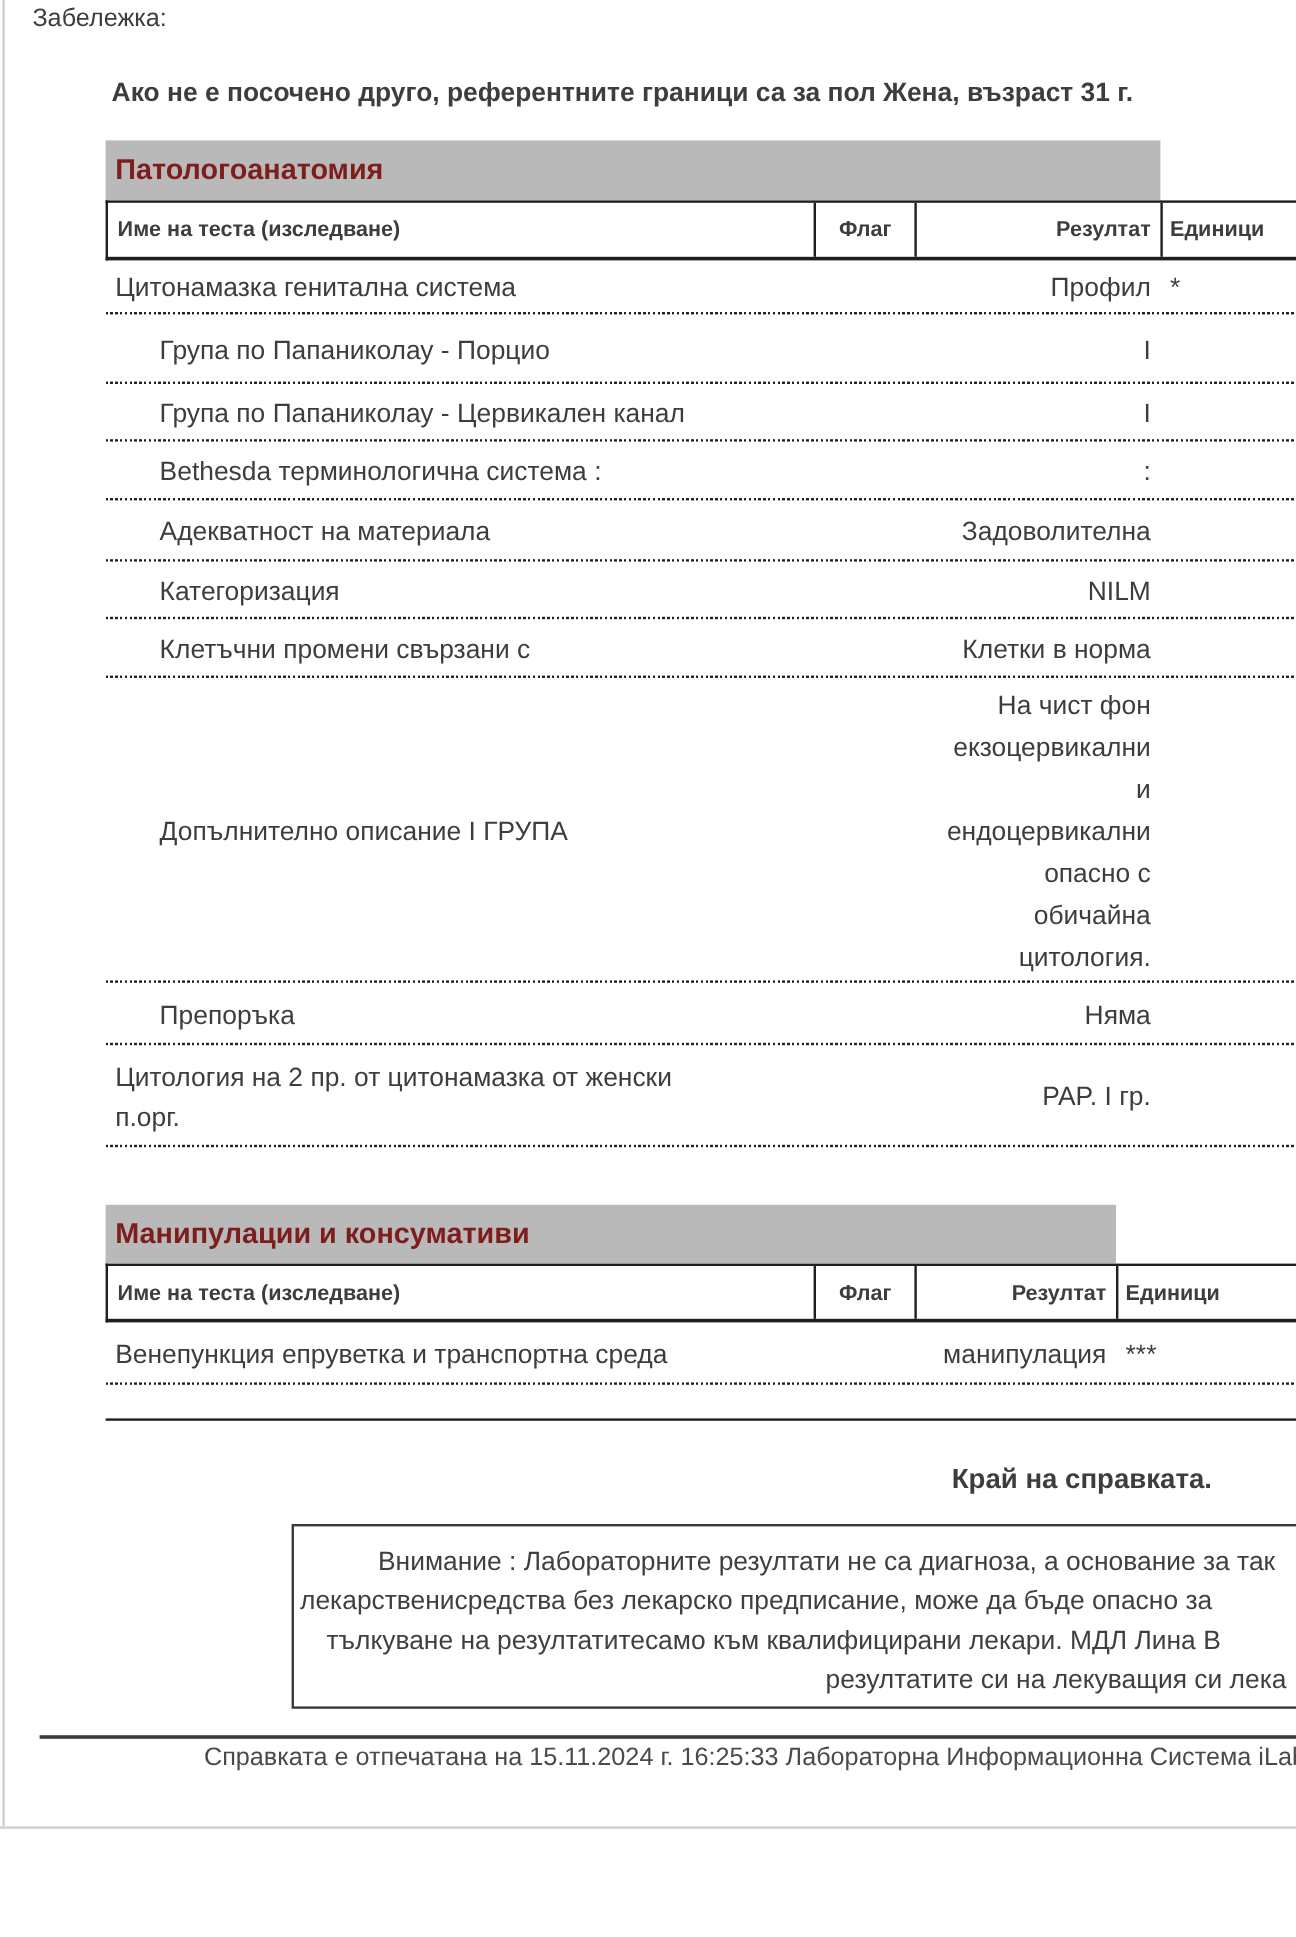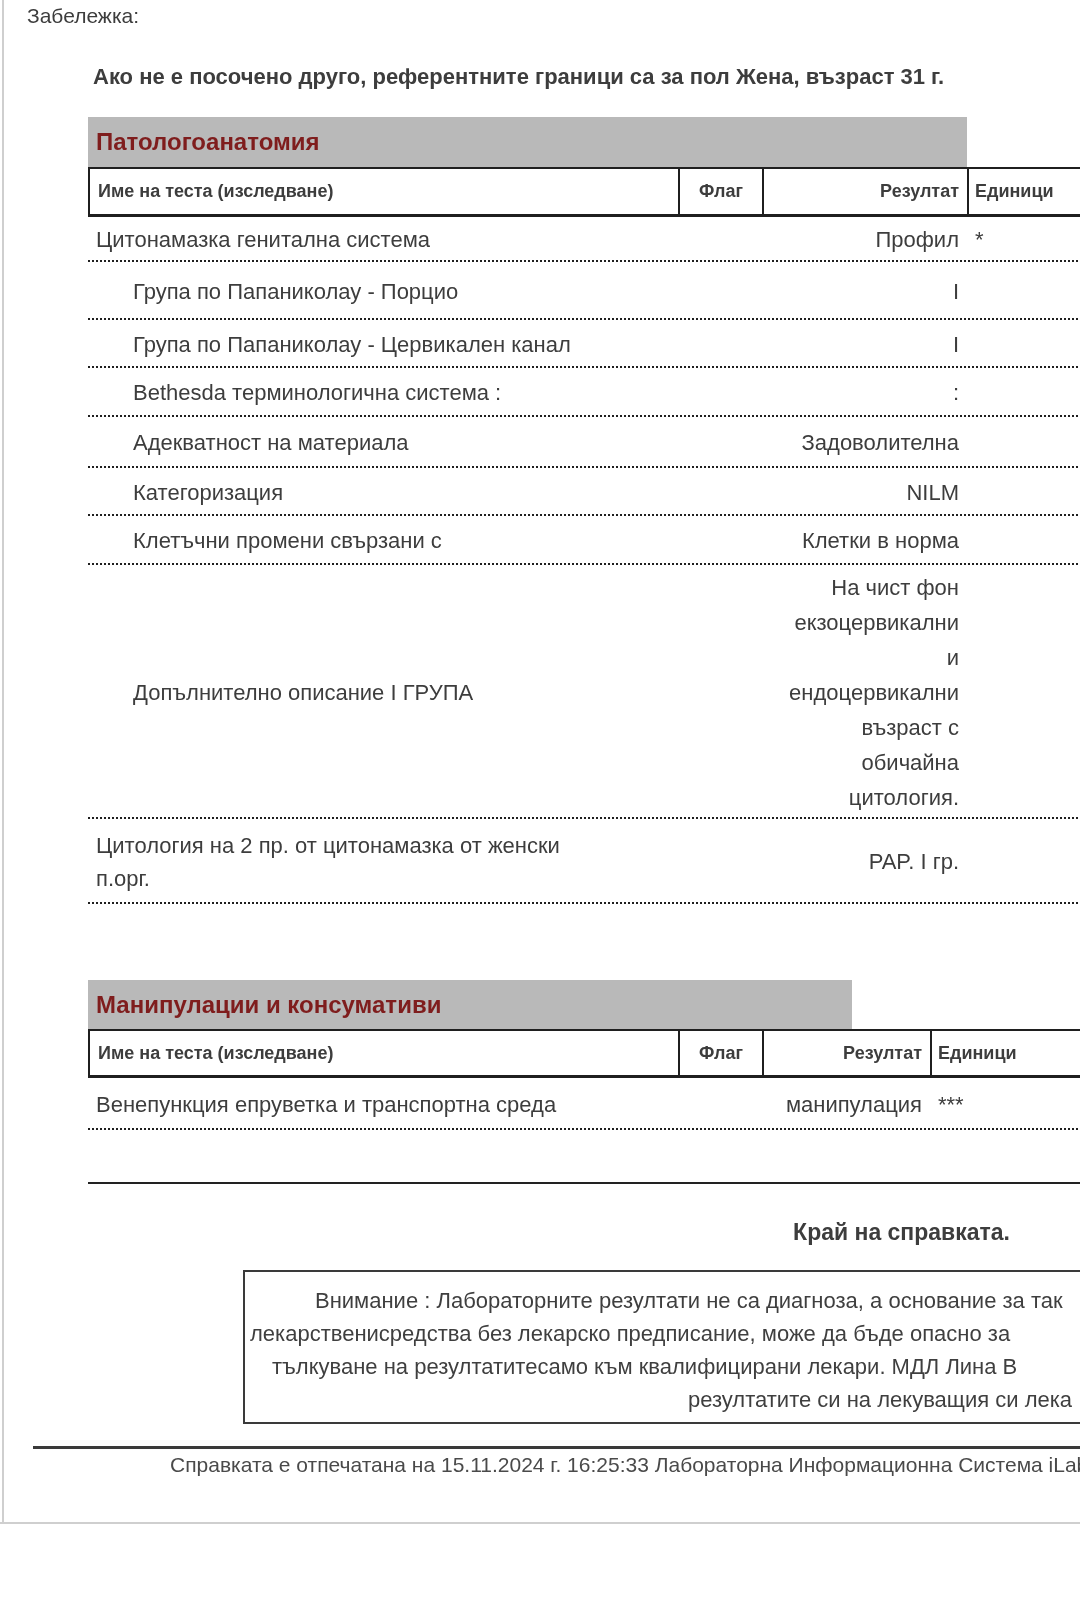--- a/index.html
+++ b/index.html
@@ -17,21 +17,21 @@
   .note-label{position:absolute;left:27px;top:4px;font-size:21px;}
   .subtitle{position:absolute;left:93px;top:64px;font-size:22px;font-weight:bold;white-space:nowrap;}
 
   .lab-table{position:absolute;left:88px;width:992px;}
   #table1{top:117px;}
   #table2{top:980px;}
 
   .band{background:#b9b9b9;display:flex;align-items:center;padding-left:8px;
         font-size:24px;font-weight:bold;color:#7f1d1d;box-sizing:border-box;}
   #table1 .band{width:879px;height:50px;}
-  #table2 .band{width:764px;height:49px;}
+  #table2 .band{width:842px;height:49px;margin-top:24px;}
 
   .thead{display:grid;align-items:stretch;
          border-top:2px solid #1f1f1f;border-bottom:3px solid #1f1f1f;border-left:2px solid #1f1f1f;
          box-sizing:border-box;background:#fff;}
   #table1 .thead{grid-template-columns:588px 84px 205px 1fr;height:50px;}
   #table2 .thead{grid-template-columns:588px 84px 168px 1fr;height:49px;}
   .th{display:flex;align-items:center;font-size:18px;font-weight:bold;box-sizing:border-box;}
   .th.c-name{padding-left:8px;}
   .th.c-flag{justify-content:center;border-left:2px solid #1f1f1f;}
   .th.c-result{justify-content:flex-end;padding-right:8px;border-left:2px solid #1f1f1f;}
@@ -128,27 +128,33 @@
   </div>
 
   <div class="trow" style="min-height:254px">
     <div class="cell name indent">Допълнително описание I ГРУПА</div>
     <div class="cell flag"></div>
     <div class="cell result">
       <span class="rline">На чист фон</span>
       <span class="rline">екзоцервикални</span>
       <span class="rline">и</span>
       <span class="rline">ендоцервикални</span>
-      <span class="rline">възраст с</span>
+      <span class="rline">опасно с</span>
       <span class="rline">обичайна</span>
       <span class="rline">цитология.</span>
     </div>
     <div class="cell units"></div>
   </div>
 
+  <div class="trow" style="min-height:52px">
+    <div class="cell name indent">Препоръка</div>
+    <div class="cell flag"></div>
+    <div class="cell result">Няма</div>
+    <div class="cell units"></div>
+  </div>
 
   <div class="trow" style="min-height:85px">
     <div class="cell name">
       <span class="narrow">Цитология на 2 пр. от цитонамазка от женски п.орг.</span>
     </div>
     <div class="cell flag"></div>
     <div class="cell result">PAP. I гр.</div>
     <div class="cell units"></div>
   </div>
 </section>

